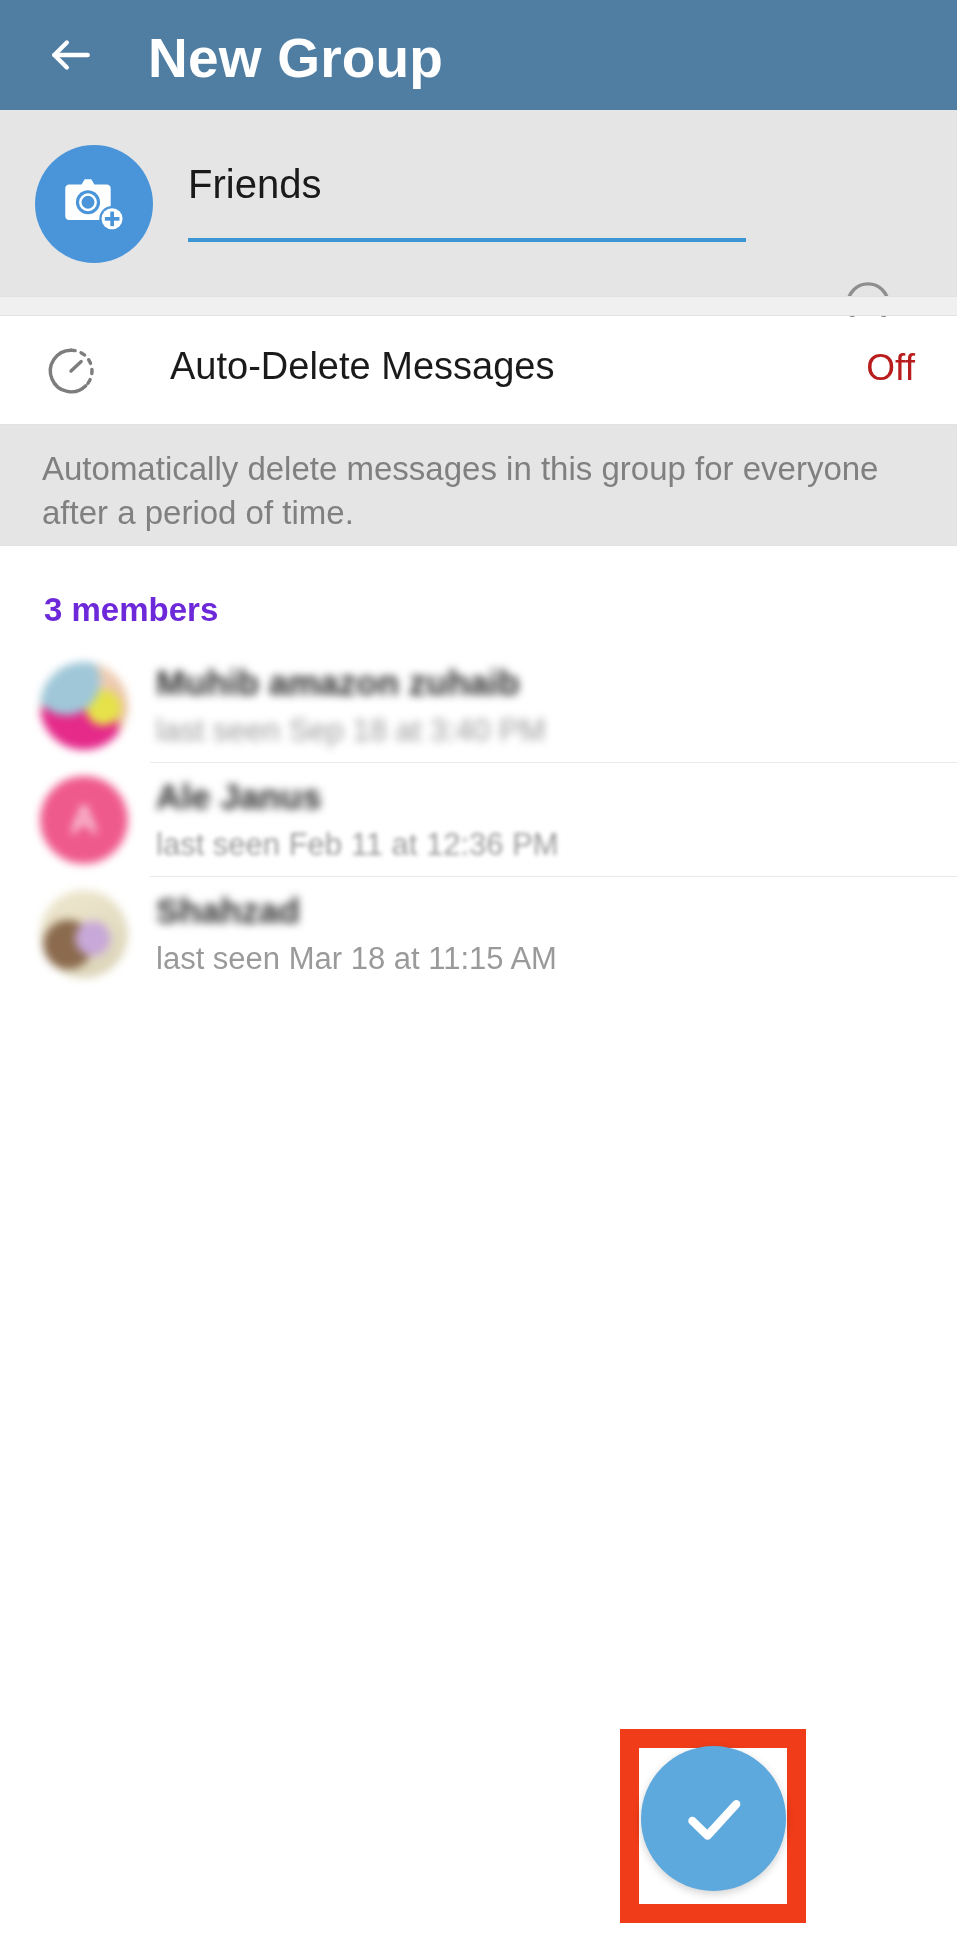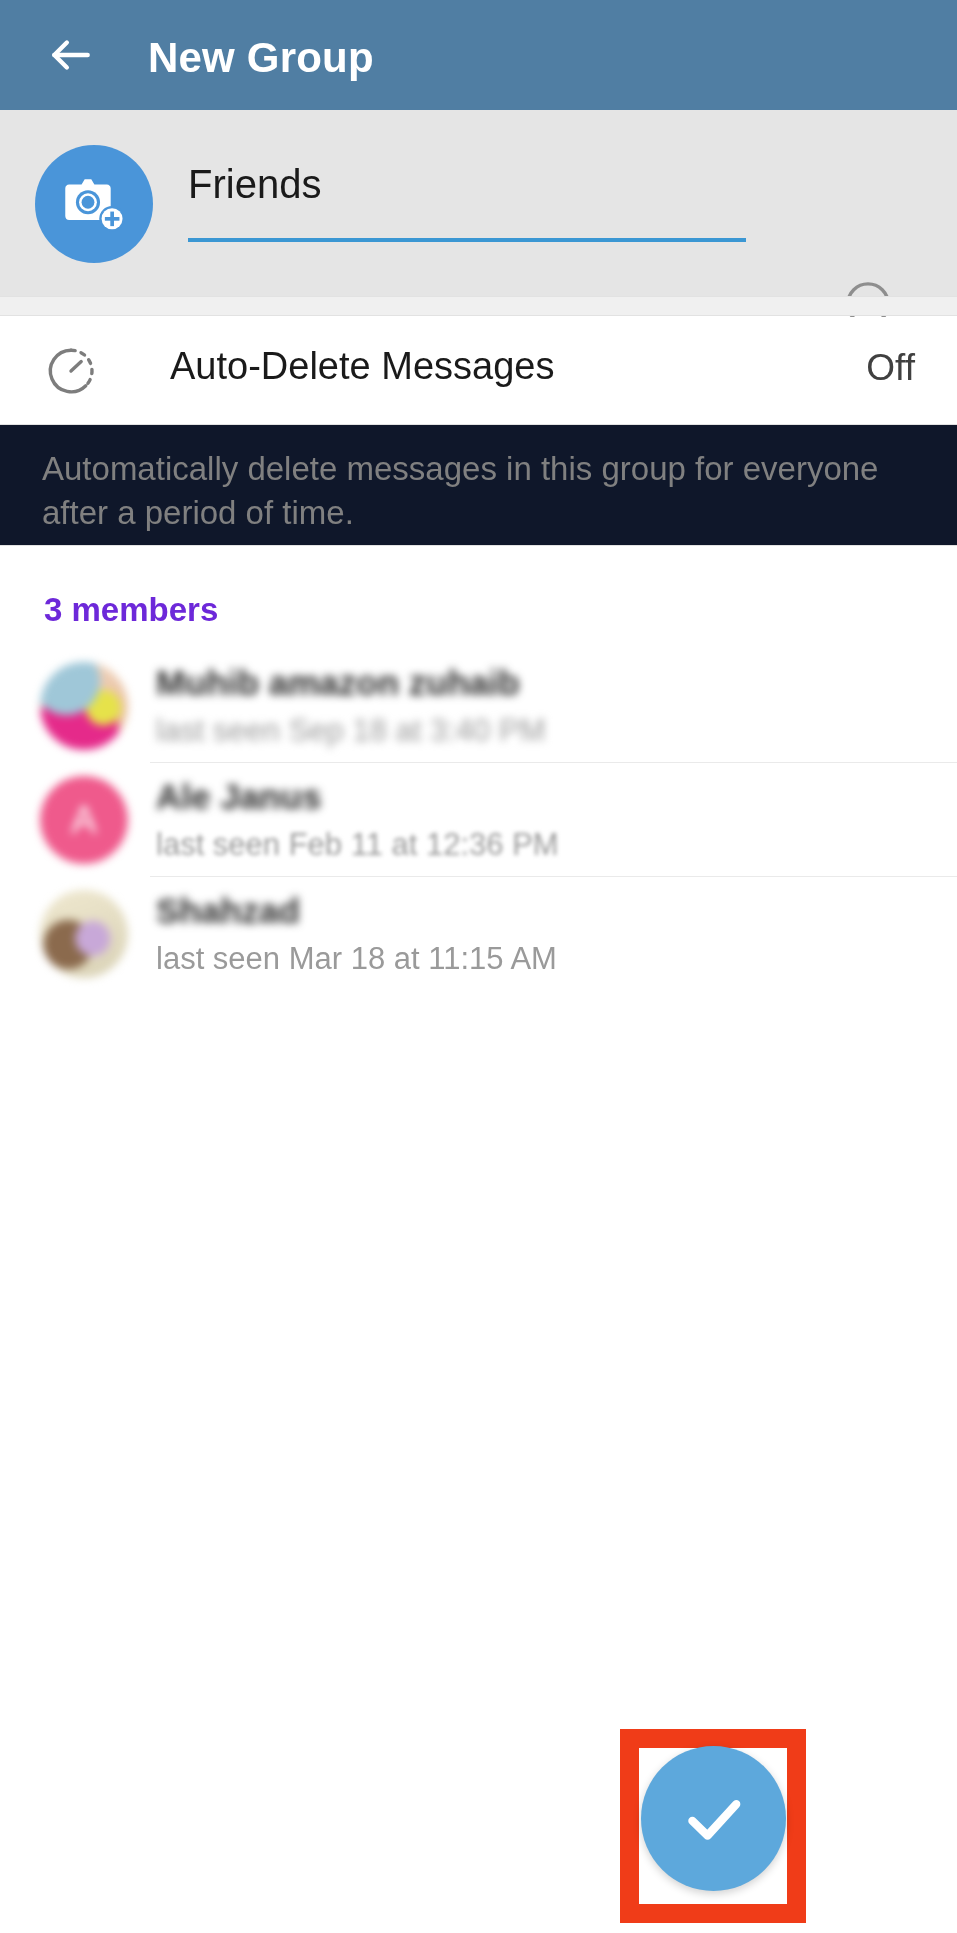--- a/index.html
+++ b/index.html
@@ -34,21 +34,21 @@
     height: 58px;
     display: flex;
     align-items: center;
     justify-content: center;
     flex: 0 0 auto;
   }
   .back-btn svg { display: block; }
   .appbar-title {
     margin-left: 48px;
     color: #ffffff;
-    font-size: 42px;
+    font-size: 55px;
     font-weight: bold;
     letter-spacing: 0.2px;
     white-space: nowrap;
     margin-top: 6px;
   }
 
   
   .name-section {
     position: absolute;
     top: 110px; left: 0;
@@ -148,31 +148,31 @@
     top: 28px;
     font-size: 38px;
     color: #1a1a1a;
     white-space: nowrap;
   }
   .ad-value {
     position: absolute;
     right: 42px;
     top: 30px;
     font-size: 37px;
-    color: #404040;
+    color: #b91c1c;
     text-align: right;
   }
 
   
   .desc-block {
     position: absolute;
     top: 424px; left: 0;
     width: 957px;
     height: 122px;
-    background: #0f172a;
+    background: #e5e5e5;
     border-top: 1px solid #e2e2e2;
     border-bottom: 1px solid #e2e2e2;
     padding: 22px 40px 0 42px;
   }
   .desc-text {
     font-size: 33px;
     line-height: 1.32;
     color: #808080;
   }
 

